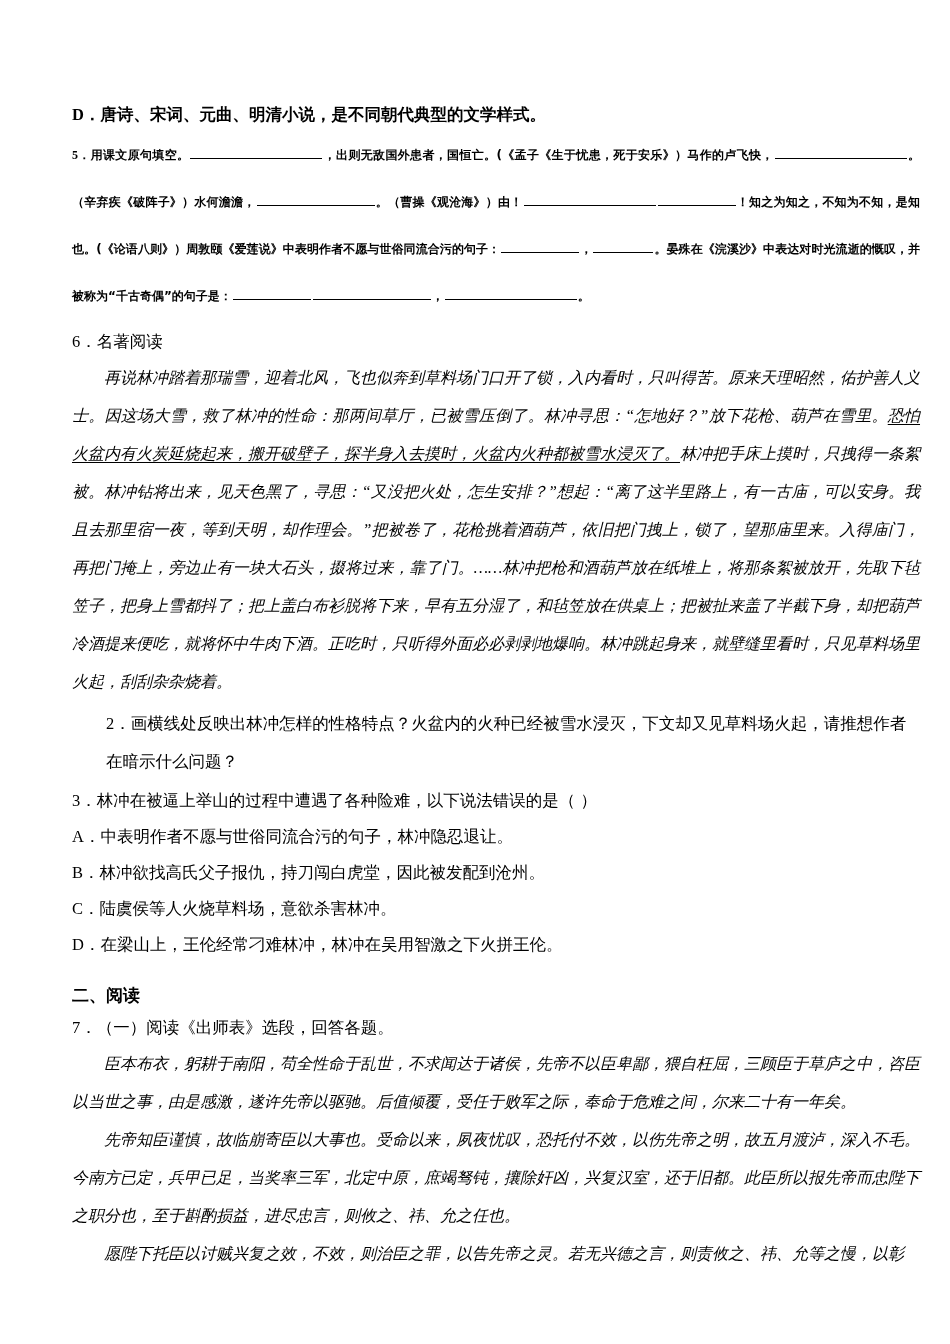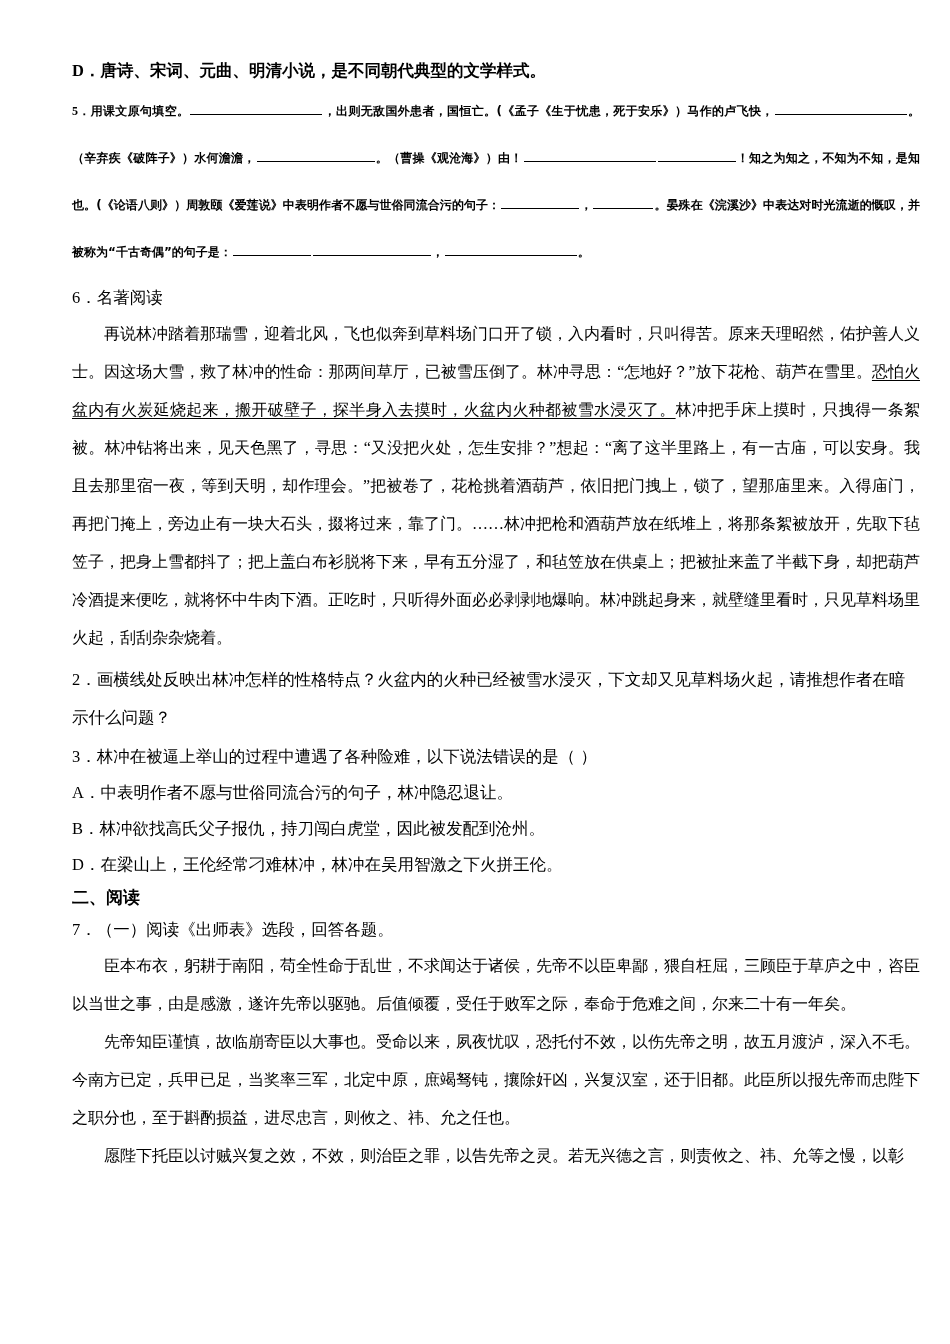--- a/index.html
+++ b/index.html
@@ -12,21 +12,21 @@
     height: 1344px;
     font-family: "DejaVu Sans", "Liberation Sans", sans-serif;
     color: #000000;
     overflow: hidden;
   }
   .page {
     position: relative;
     width: 831px;
     height: 1344px;
     box-sizing: border-box;
-    padding: 52px 30px 0 72px;
+    padding: 96px 30px 0 72px;
   }
   .content {
     width: 848px;
   }
 
   
   .line {
     font-size: 16.5px;
     line-height: 35px;
     text-align: justify;
@@ -62,44 +62,46 @@
   }
   .b-lg { width: 132px; }
   .b-md { width: 118px; }
   .b-sm { width: 78px; }
   .b-xs { width: 60px; }
   .b-xxs { width: 52px; }
 
   
   .passage {
     font-family: "Liberation Serif", "DejaVu Serif", serif;
+    font-style: italic;
     font-size: 16px;
     line-height: 38px;
     text-align: justify;
     text-justify: inter-ideograph;
     text-indent: 2em;
   }
   .passage u {
     text-decoration: underline;
     text-underline-offset: 3px;
   }
 
   .sub-q {
     font-size: 16.5px;
     line-height: 35px;
     margin-top: 2px;
   }
   .sub-q.tall {
     line-height: 38px;
+    margin-left: 34px;
   }
   .section-head {
     font-weight: bold;
     font-size: 17px;
     line-height: 30px;
-    margin-top: 0;
+    margin-top: 18px;
   }
   .spacer-2 { height: 2px; }
   .spacer-4 { height: 4px; }
 </style>
 </head>
 <body>
 
 <div class="page">
   <div class="content">
 
@@ -132,20 +134,23 @@
       <span class="qnum">3．</span><span>林冲在被逼上举山的过程中遭遇了各种险难，以下说法错误的是（    ）</span>
     </div>
 
     <div class="opt">
       <span class="qnum">A．</span><span>中表明作者不愿与世俗同流合污的句子，林冲隐忍退让。</span>
     </div>
     <div class="opt">
       <span class="qnum">B．</span><span>林冲欲找高氏父子报仇，持刀闯白虎堂，因此被发配到沧州。</span>
     </div>
     <div class="opt">
+      <span class="qnum">C．</span><span>陆虞侯等人火烧草料场，意欲杀害林冲。</span>
+    </div>
+    <div class="opt">
       <span class="qnum">D．</span><span>在梁山上，王伦经常刁难林冲，林冲在吴用智激之下火拼王伦。</span>
     </div>
 
     <div class="section-head">二、阅读</div>
 
     <div class="line">
       <span class="qnum">7．</span><span>（一）阅读《出师表》选段，回答各题。</span>
     </div>
 
     <div class="passage">臣本布衣，躬耕于南阳，苟全性命于乱世，不求闻达于诸侯，先帝不以臣卑鄙，猥自枉屈，三顾臣于草庐之中，咨臣以当世之事，由是感激，遂许先帝以驱驰。后值倾覆，受任于败军之际，奉命于危难之间，尔来二十有一年矣。</div>

